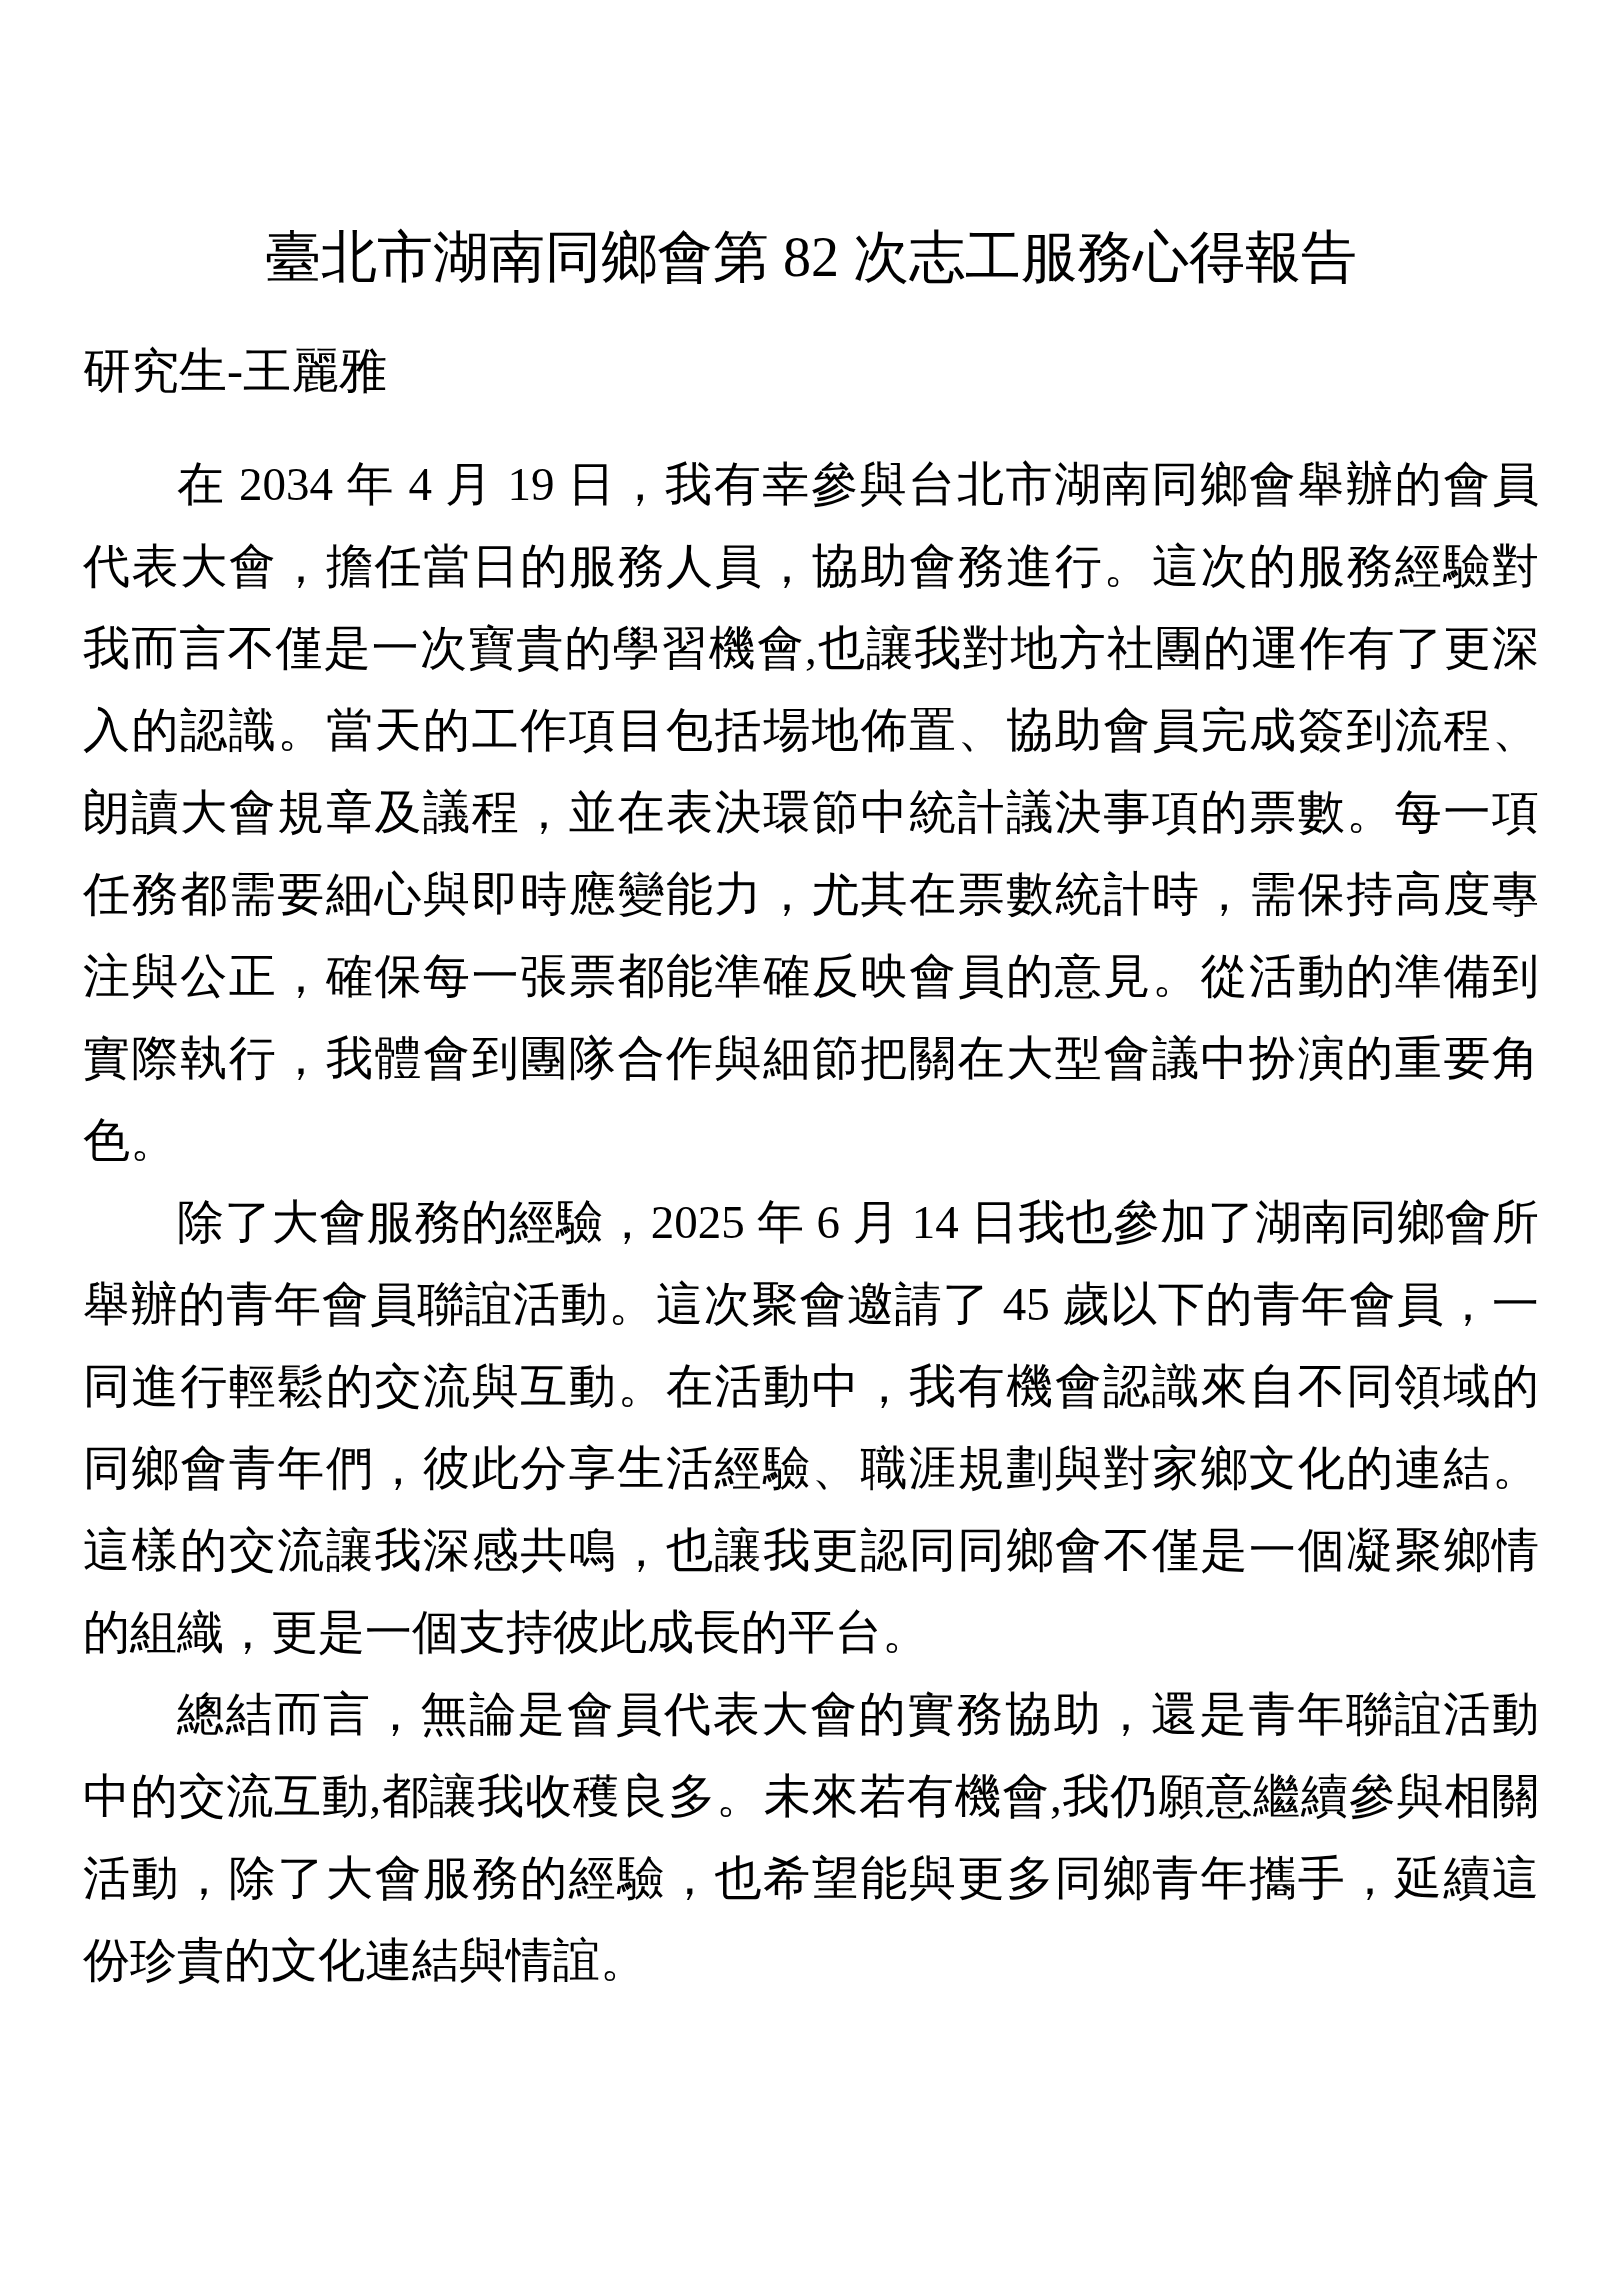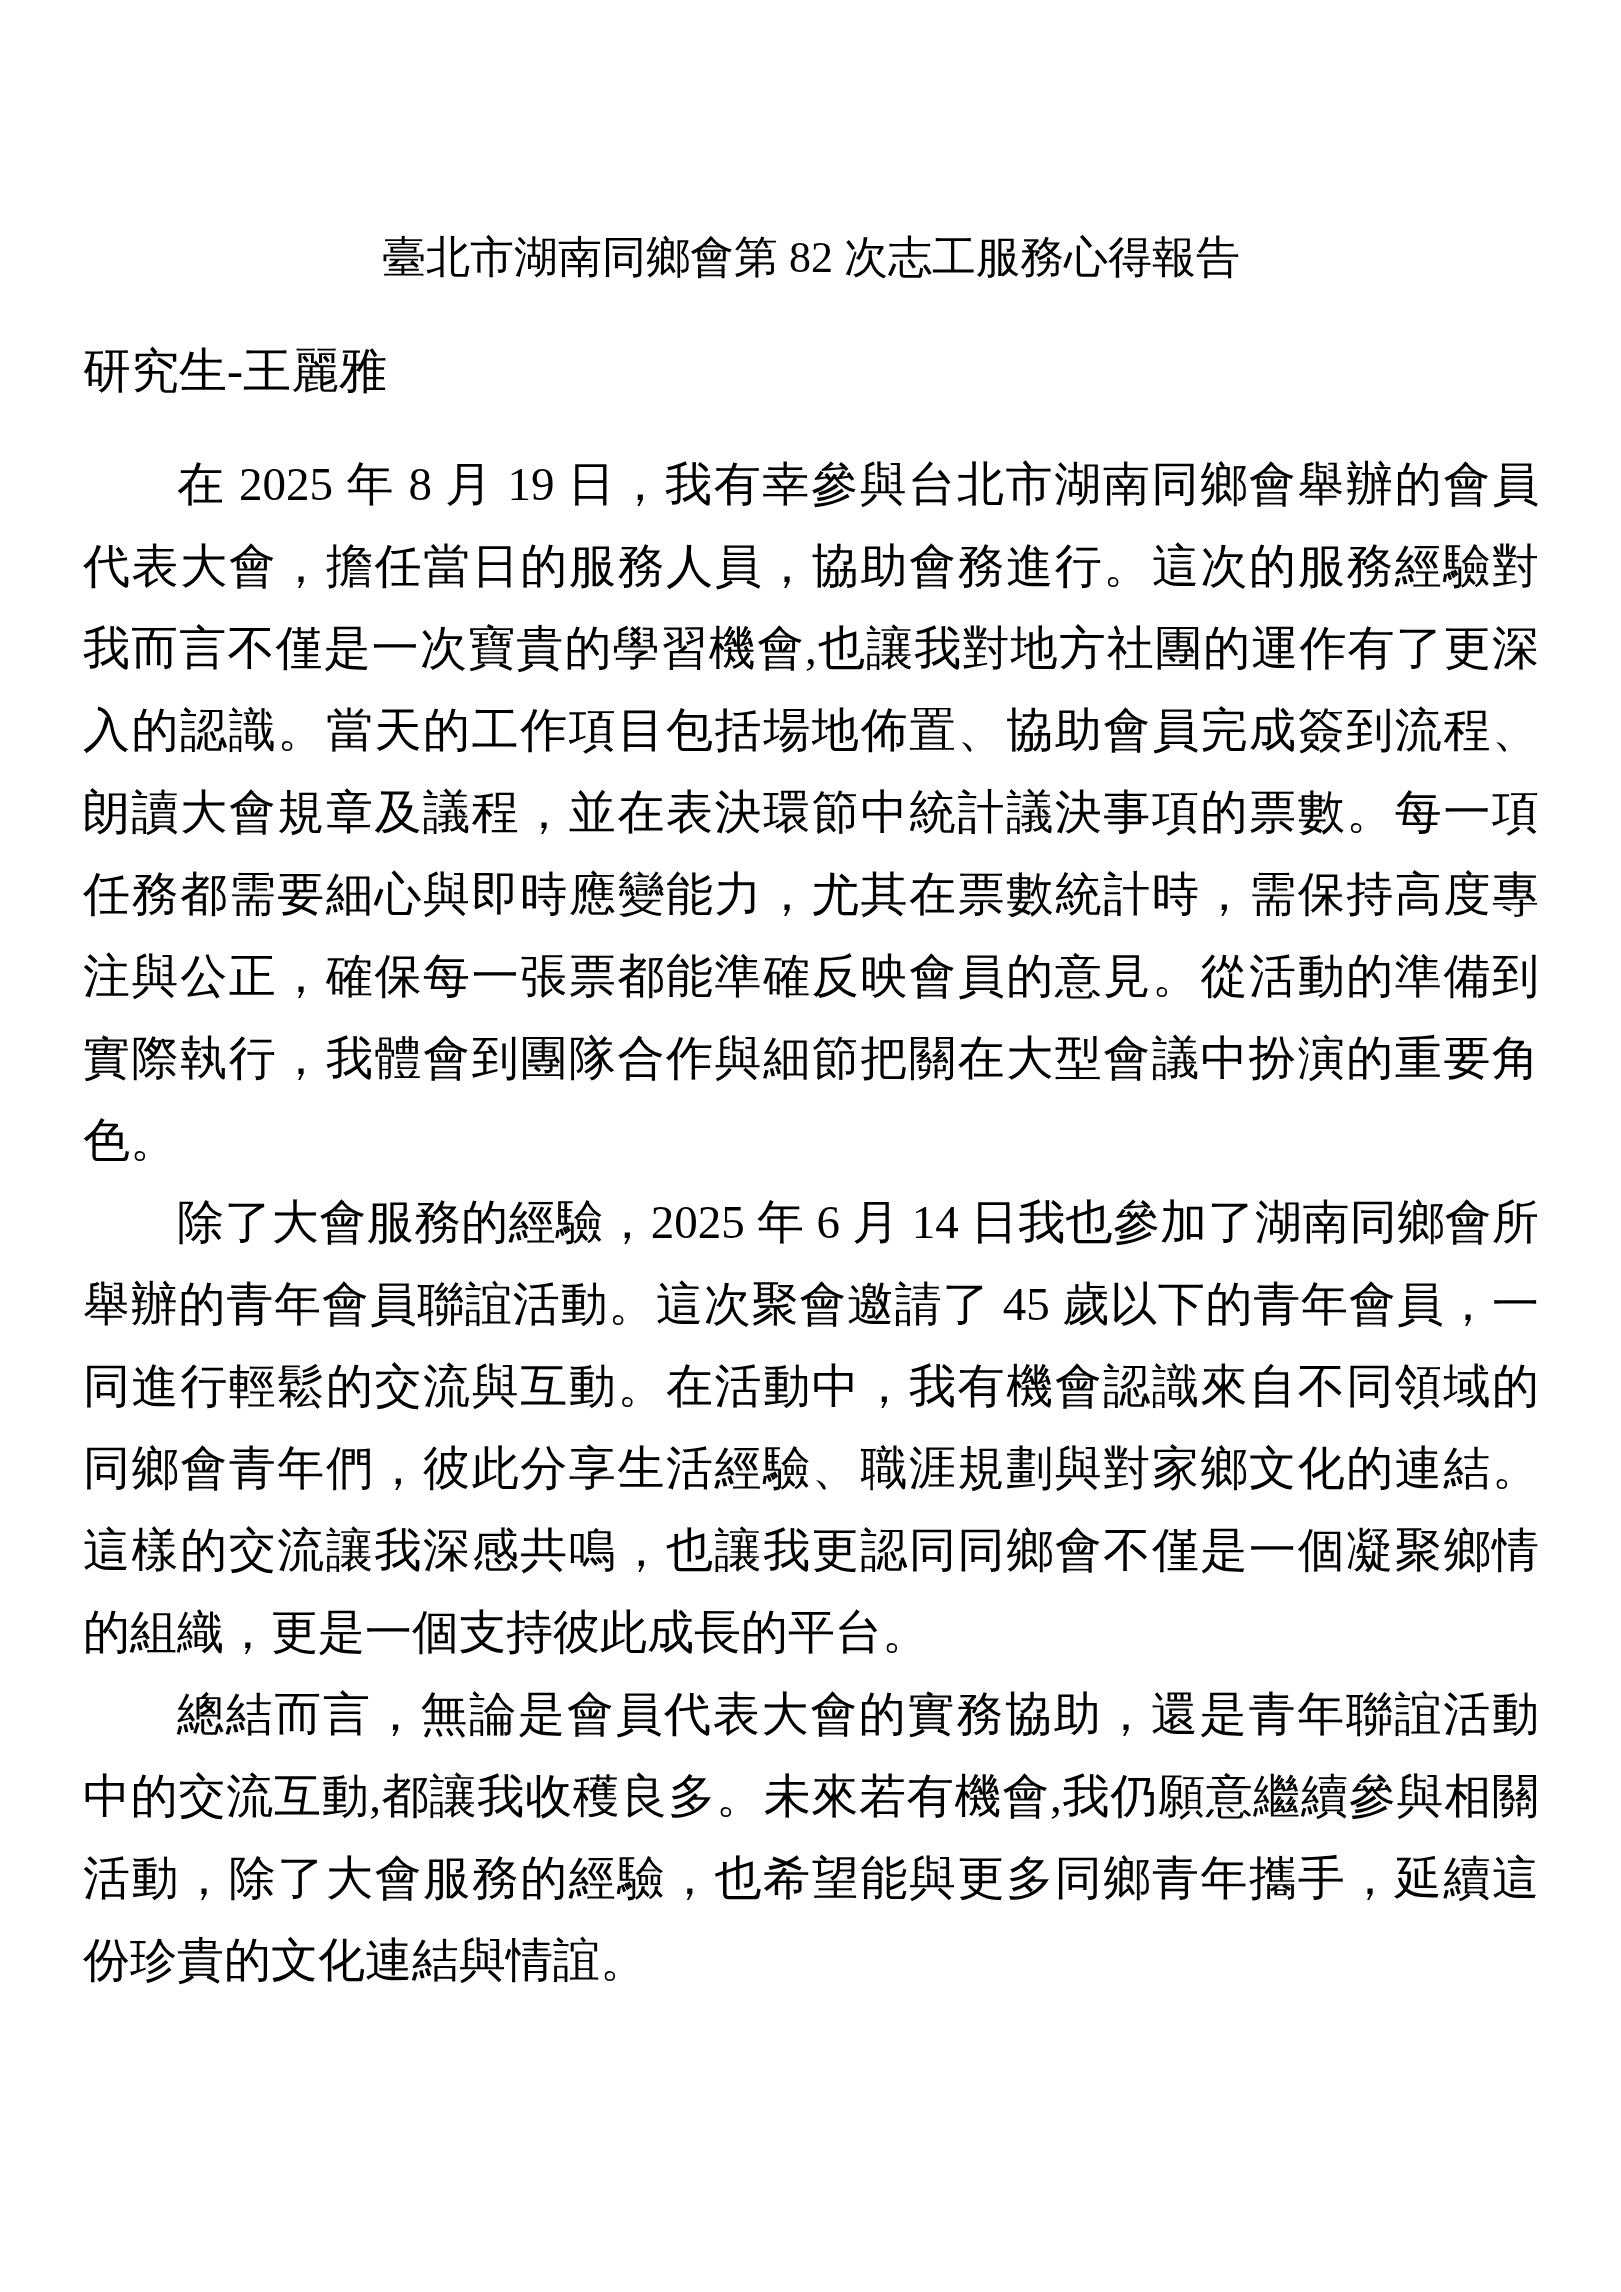--- a/index.html
+++ b/index.html
@@ -17,21 +17,21 @@
     font-family: "Liberation Serif", "DejaVu Serif", serif;
     overflow: hidden;
   }
   .content {
     position: absolute;
     left: 83px;
     top: 225px;
     width: 1456px;
   }
   .doc-title {
-    font-size: 44px;
+    font-size: 56px;
     font-weight: normal;
     text-align: center;
     line-height: 65px;
     margin: 0;
     white-space: nowrap;
   }
   .doc-byline {
     font-size: 48px;
     line-height: 65px;
     margin-top: 48px;
@@ -55,20 +55,20 @@
 <body>
 
 <div class="page">
   <div class="content">
 
     <h1 class="doc-title">臺北市湖南同鄉會第 82 次志工服務心得報告</h1>
 
     <div class="doc-byline">研究生-王麗雅</div>
 
     <div class="doc-body">
-      <p class="para">在 2025 年 8 月 19 日，我有幸參與台北市湖南同鄉會舉辦的會員代表大會，擔任當日的服務人員，協助會務進行。這次的服務經驗對我而言不僅是一次寶貴的學習機會,也讓我對地方社團的運作有了更深入的認識。當天的工作項目包括場地佈置、協助會員完成簽到流程、朗讀大會規章及議程，並在表決環節中統計議決事項的票數。每一項任務都需要細心與即時應變能力，尤其在票數統計時，需保持高度專注與公正，確保每一張票都能準確反映會員的意見。從活動的準備到實際執行，我體會到團隊合作與細節把關在大型會議中扮演的重要角色。</p>
+      <p class="para">在 2034 年 4 月 19 日，我有幸參與台北市湖南同鄉會舉辦的會員代表大會，擔任當日的服務人員，協助會務進行。這次的服務經驗對我而言不僅是一次寶貴的學習機會,也讓我對地方社團的運作有了更深入的認識。當天的工作項目包括場地佈置、協助會員完成簽到流程、朗讀大會規章及議程，並在表決環節中統計議決事項的票數。每一項任務都需要細心與即時應變能力，尤其在票數統計時，需保持高度專注與公正，確保每一張票都能準確反映會員的意見。從活動的準備到實際執行，我體會到團隊合作與細節把關在大型會議中扮演的重要角色。</p>
       <p class="para">除了大會服務的經驗，2025 年 6 月 14 日我也參加了湖南同鄉會所舉辦的青年會員聯誼活動。這次聚會邀請了 45 歲以下的青年會員，一同進行輕鬆的交流與互動。在活動中，我有機會認識來自不同領域的同鄉會青年們，彼此分享生活經驗、職涯規劃與對家鄉文化的連結。這樣的交流讓我深感共鳴，也讓我更認同同鄉會不僅是一個凝聚鄉情的組織，更是一個支持彼此成長的平台。</p>
       <p class="para">總結而言，無論是會員代表大會的實務協助，還是青年聯誼活動中的交流互動,都讓我收穫良多。未來若有機會,我仍願意繼續參與相關活動，除了大會服務的經驗，也希望能與更多同鄉青年攜手，延續這份珍貴的文化連結與情誼。</p>
     </div>
 
   </div>
 </div>
 
 
 </body></html>

